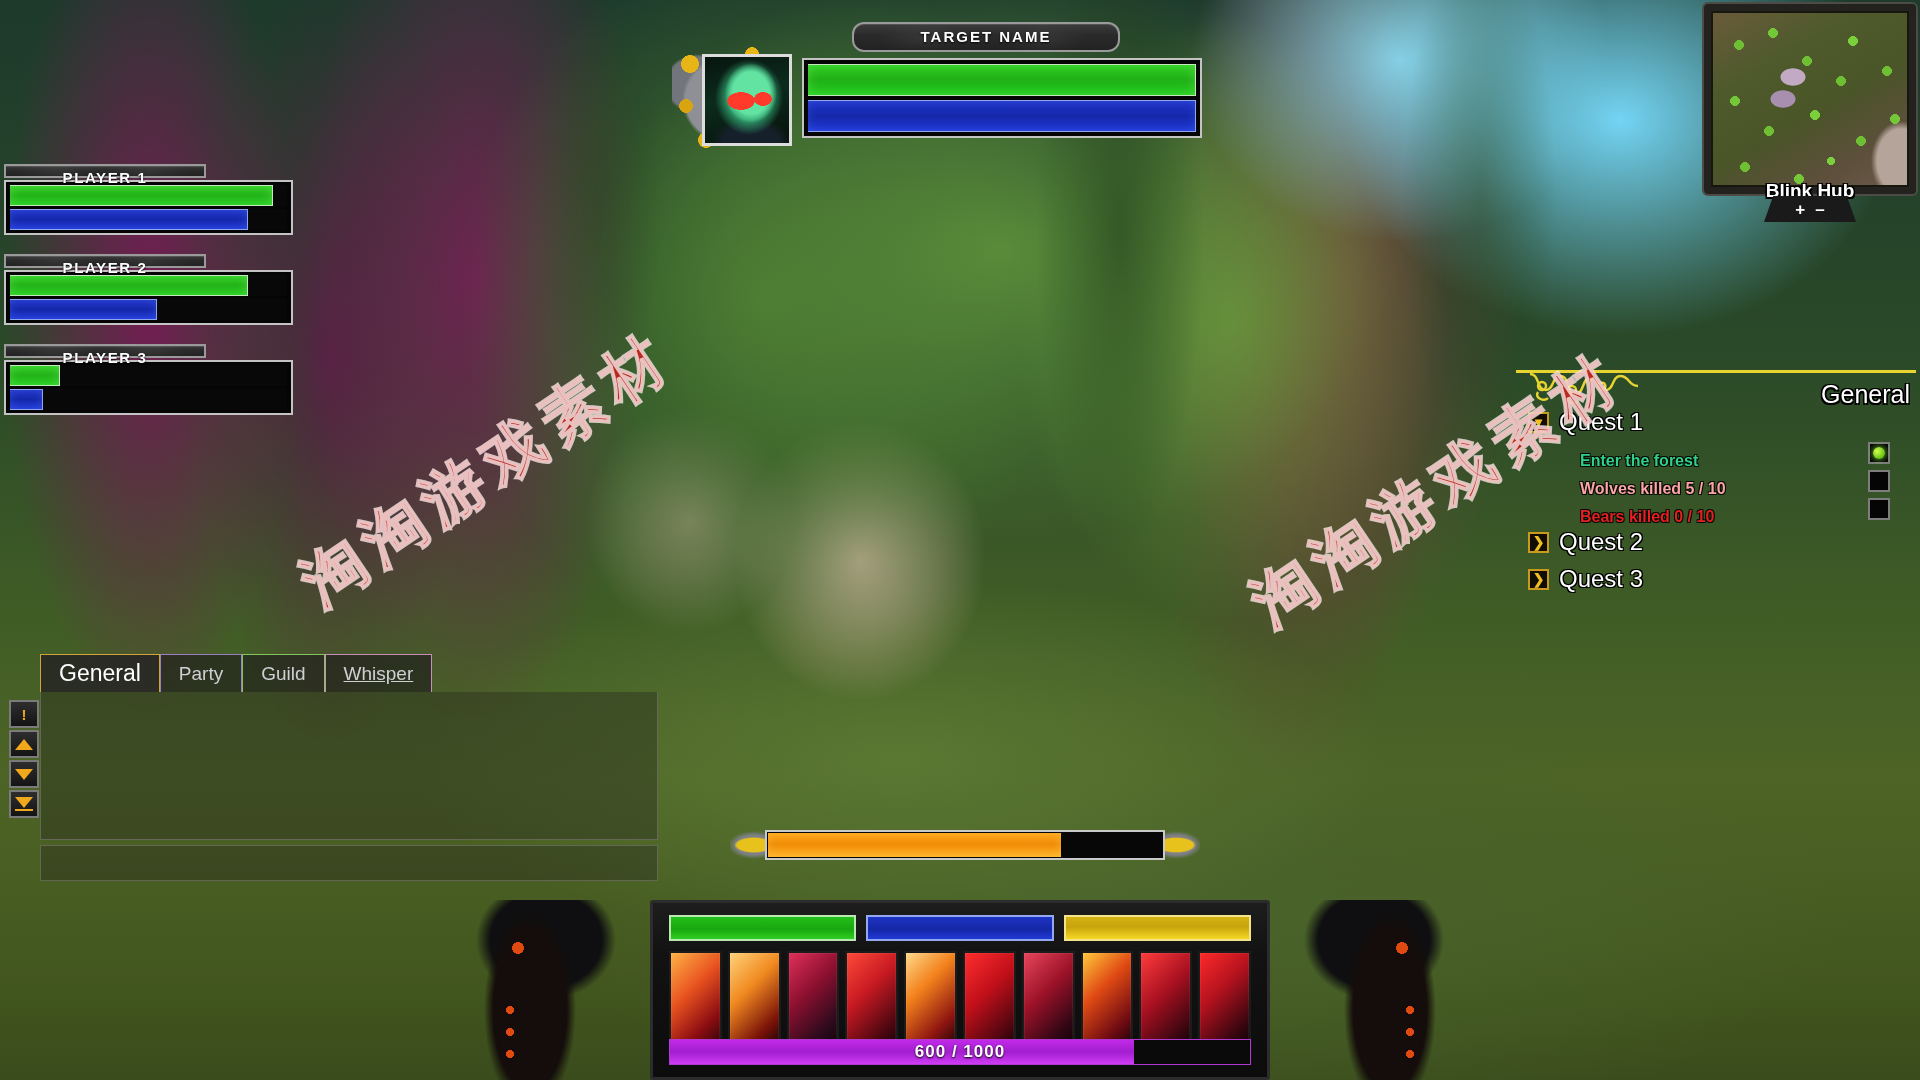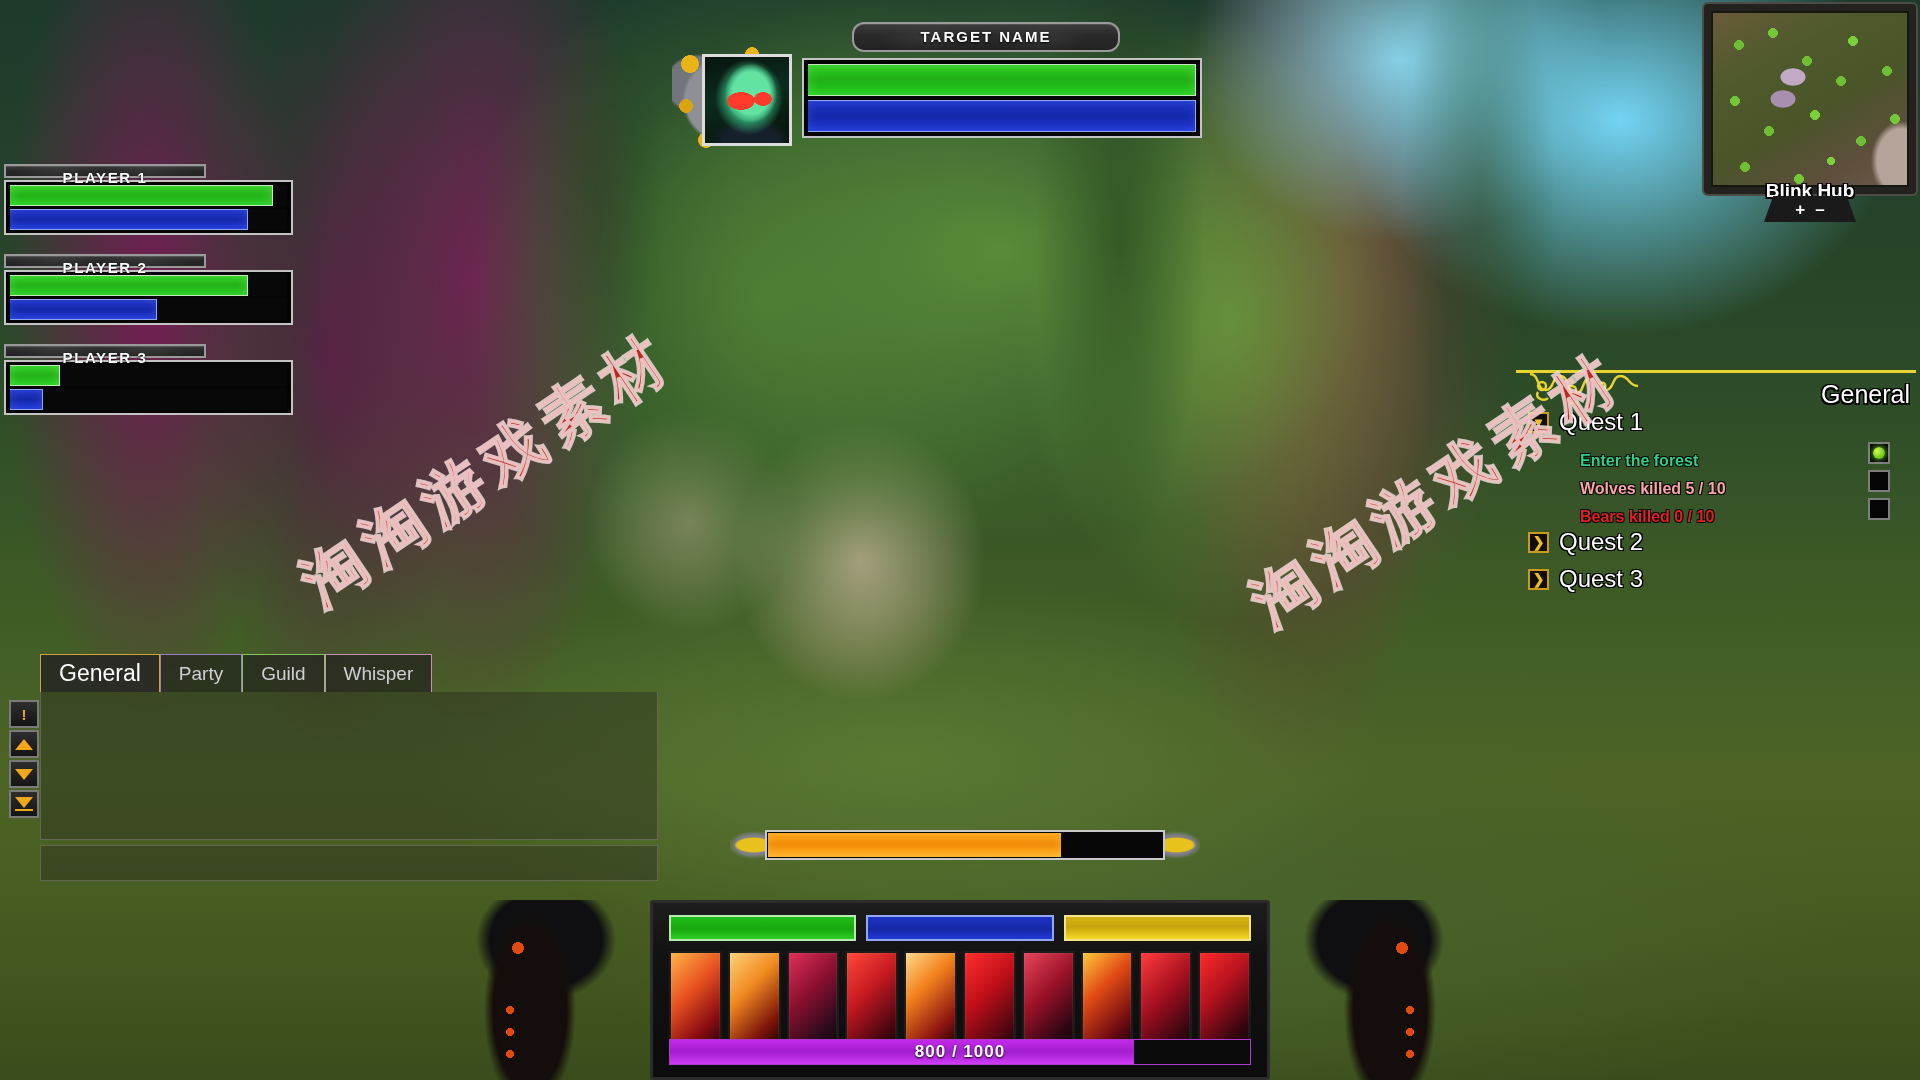--- a/index.html
+++ b/index.html
@@ -190,21 +190,21 @@
   .chat-tab{
     height:38px; padding:0 18px; display:flex; align-items:center; justify-content:center;
     background:rgba(22,16,26,.55); color:#cfcfd4; font-size:19px; cursor:pointer;
   }
   .chat-tab.active{
     background:rgba(34,28,36,.75); color:#fff; font-size:23px;
     border:1px solid #d0a53a; border-bottom:none;
   }
   .chat-tab.t-party  { border:1px solid #9a7ec0; border-bottom:none;text-align:right; }
   .chat-tab.t-guild  { border:1px solid #86c45e; border-bottom:none; }
-  .chat-tab.t-whisper{ border:1px solid #c78fb6; border-bottom:none; }
+  .chat-tab.t-whisper{ border:1px solid #c78fb6; border-bottom:none;text-decoration:underline; }
   #chat-log{
     width:618px; height:148px; background:rgba(40,44,30,.42);
     border:1px solid rgba(120,120,110,.65); border-top:none;
   }
   #chat-input{
     width:618px; height:36px; margin-top:5px;
     background:rgba(40,44,30,.42); border:1px solid rgba(120,120,110,.65);
   }
   #chat-side{ position:absolute; left:9px; top:700px; width:34px; display:flex; flex-direction:column; gap:2px; }
   .chat-btn{
@@ -454,19 +454,19 @@
       <div class="slot" style="background:linear-gradient(135deg,#ff4a3a 0%,#c81a22 40%,#4a0610 82%,#150206 100%)"></div>
       <div class="slot" style="background:linear-gradient(135deg,#ffd98a 0%,#f2811c 36%,#8e1510 76%,#1a0305 100%)"></div>
       <div class="slot" style="background:linear-gradient(135deg,#ff2e2e 0%,#c2101a 42%,#520610 82%,#160206 100%)"></div>
       <div class="slot" style="background:linear-gradient(135deg,#e8455c 0%,#9c1228 42%,#2e0614 82%,#0e0206 100%)"></div>
       <div class="slot" style="background:linear-gradient(135deg,#ffc93a 0%,#e04a14 38%,#6d0a12 78%,#140205 100%)"></div>
       <div class="slot" style="background:linear-gradient(135deg,#ff3c3c 0%,#a81020 44%,#380610 84%,#0d0205 100%)"></div>
       <div class="slot" style="background:linear-gradient(135deg,#ff2a2a 0%,#b4121e 40%,#3a0610 80%,#0c0204 100%)"></div>
     </div>
     <div id="ab-xp">
       <div id="ab-xp-fill" style="width: 80%;"></div>
-      <div id="ab-xp-text">800 / 1000</div>
+      <div id="ab-xp-text">600 / 1000</div>
     </div>
   </div>
 </div>
 
 <div class="watermark" id="wm1">淘淘游戏素材</div>
 <div class="watermark" id="wm2">淘淘游戏素材</div>
 
 </body></html>

